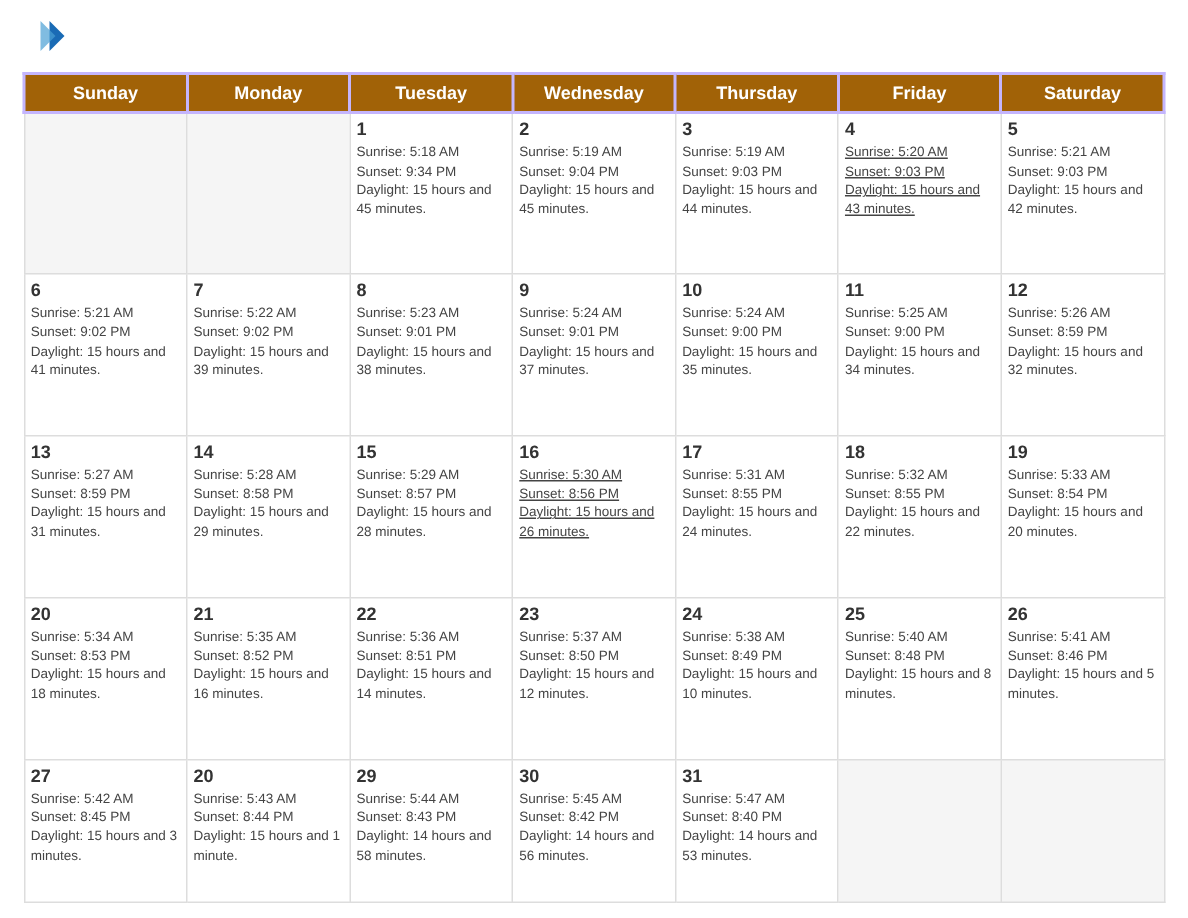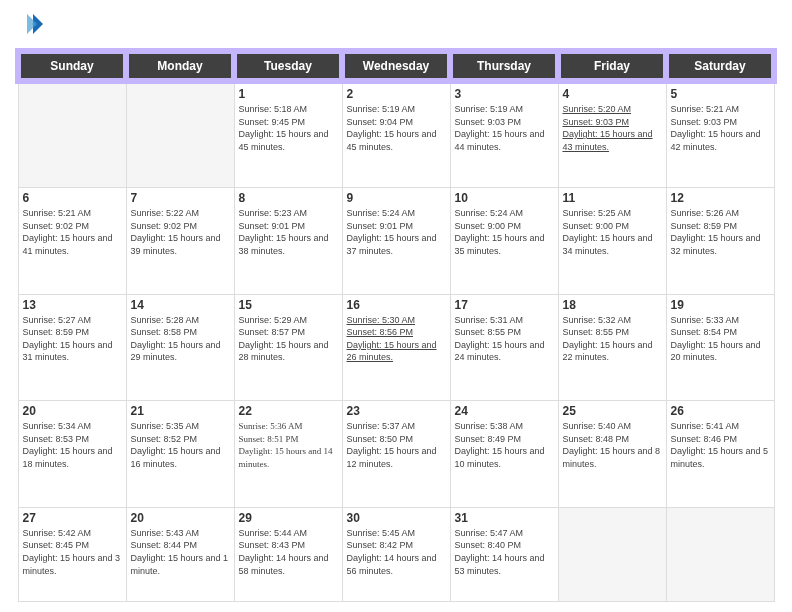--- a/index.html
+++ b/index.html
@@ -62,27 +62,27 @@
       font-weight: bold;
     }
     .calendar {
       flex: 1;
       border: 1px solid #ccc;
       border-collapse: collapse;
       width: 100%;
       table-layout: fixed;
     }
     .calendar th {
-      background: #404040;
+      background: #a16207;
       color: #fff;
       text-align: center;
       padding: 5px 4px;
       font-size: 12px;
       font-weight: bold;
-      border: 6px solid #c4b5fd;
+      border: 2px solid #c4b5fd;
     }
     .calendar td {
       vertical-align: top;
       padding: 3px 4px;
       border: 1px solid #ddd;
       font-size: 9.5px;
       color: #333;
       height: 85px;
       background: #fff;
     }
@@ -139,21 +139,21 @@
           <th>Saturday</th>
         </tr>
     </thead>
     <tbody id="calendar-body">
     <tr>
           <td class="empty"></td>
           <td class="empty"></td>
           <td>
             <span class="day-num">1</span>
             <div class="day-info" style="white-space: pre-line;">Sunrise: 5:18 AM
-Sunset: 9:45 PM
+Sunset: 9:34 PM
 Daylight: 15 hours and 45 minutes.</div>
           </td>
           <td>
             <span class="day-num">2</span>
             <div class="day-info" style="white-space: pre-line;">Sunrise: 5:19 AM
 Sunset: 9:04 PM
 Daylight: 15 hours and 45 minutes.</div>
           </td>
           <td>
             <span class="day-num">3</span>
@@ -270,21 +270,21 @@
 Daylight: 15 hours and 18 minutes.</div>
           </td>
           <td>
             <span class="day-num">21</span>
             <div class="day-info" style="white-space: pre-line;">Sunrise: 5:35 AM
 Sunset: 8:52 PM
 Daylight: 15 hours and 16 minutes.</div>
           </td>
           <td>
             <span class="day-num">22</span>
-            <div class="day-info" style="white-space: pre-line; font-family: Liberation Serif, serif;">Sunrise: 5:36 AM
+            <div class="day-info" style="white-space: pre-line;">Sunrise: 5:36 AM
 Sunset: 8:51 PM
 Daylight: 15 hours and 14 minutes.</div>
           </td>
           <td>
             <span class="day-num">23</span>
             <div class="day-info" style="white-space: pre-line;">Sunrise: 5:37 AM
 Sunset: 8:50 PM
 Daylight: 15 hours and 12 minutes.</div>
           </td>
           <td>

